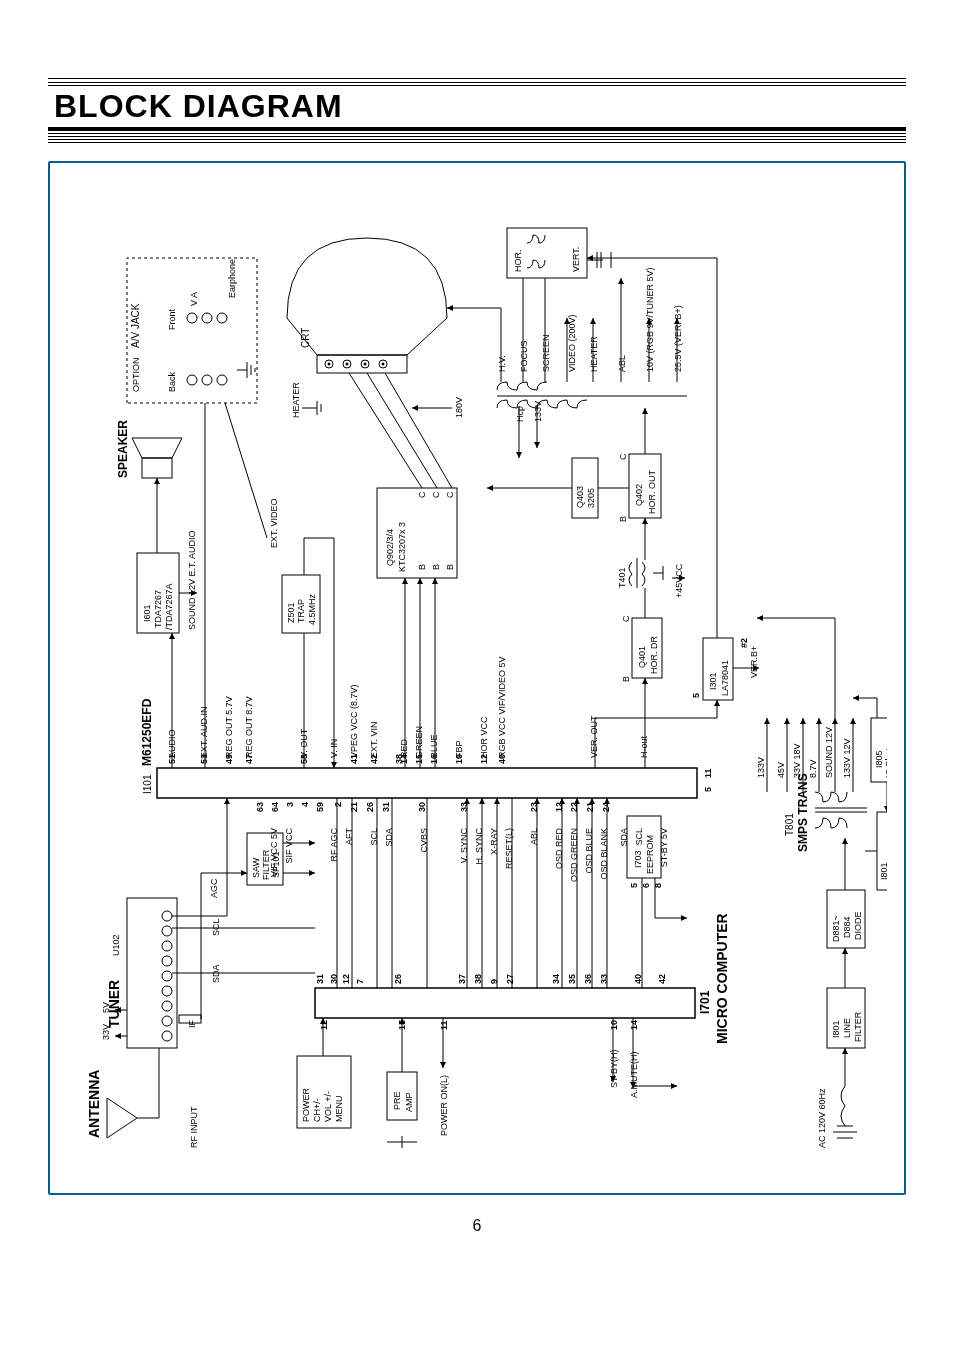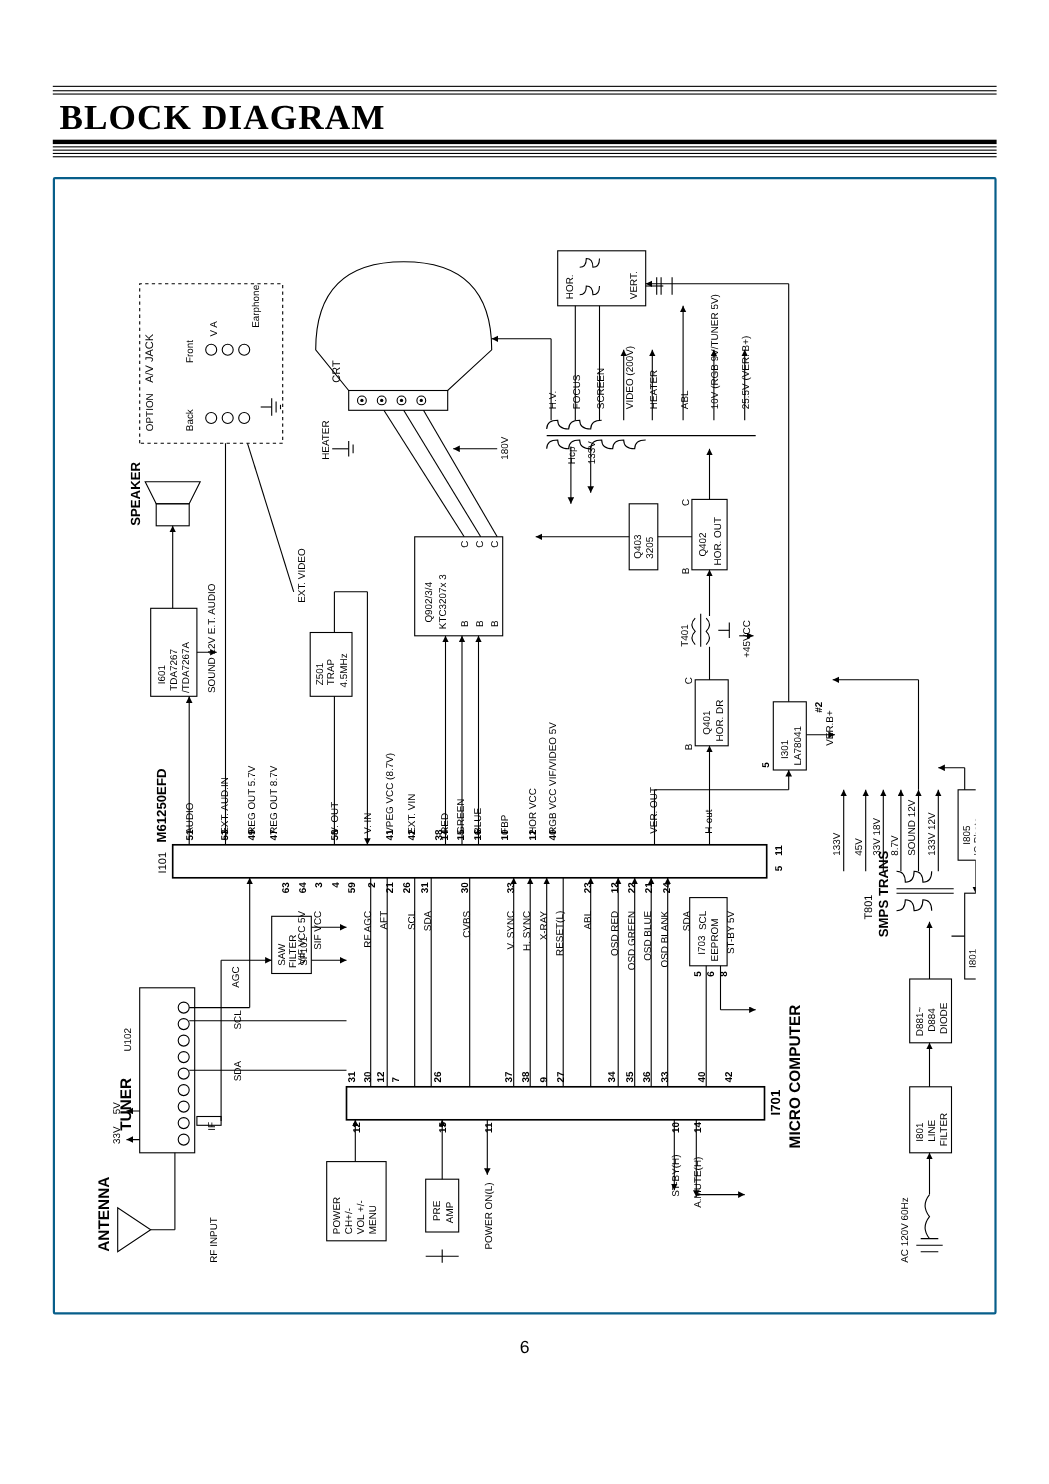--- a/index.html
+++ b/index.html
@@ -23,21 +23,21 @@
   .title-row {
     margin: 0 48px;
     border-bottom: 4px solid #000;
     padding: 2px 6px 2px 6px;
   }
   .title-row h1 {
     margin: 0;
     font-weight: 800;
     font-size: 32px;
     letter-spacing: 1px;
-    font-family: Liberation Serif, serif;
+    font-family: Liberation Sans, sans-serif;
   }
   .rule-under {
     margin: 2px 48px 0 48px;
     height: 10px;
   }
   .rule-under div {
     border-top: 1px solid #000;
     height: 2px;
   }
   .diagram-frame {

